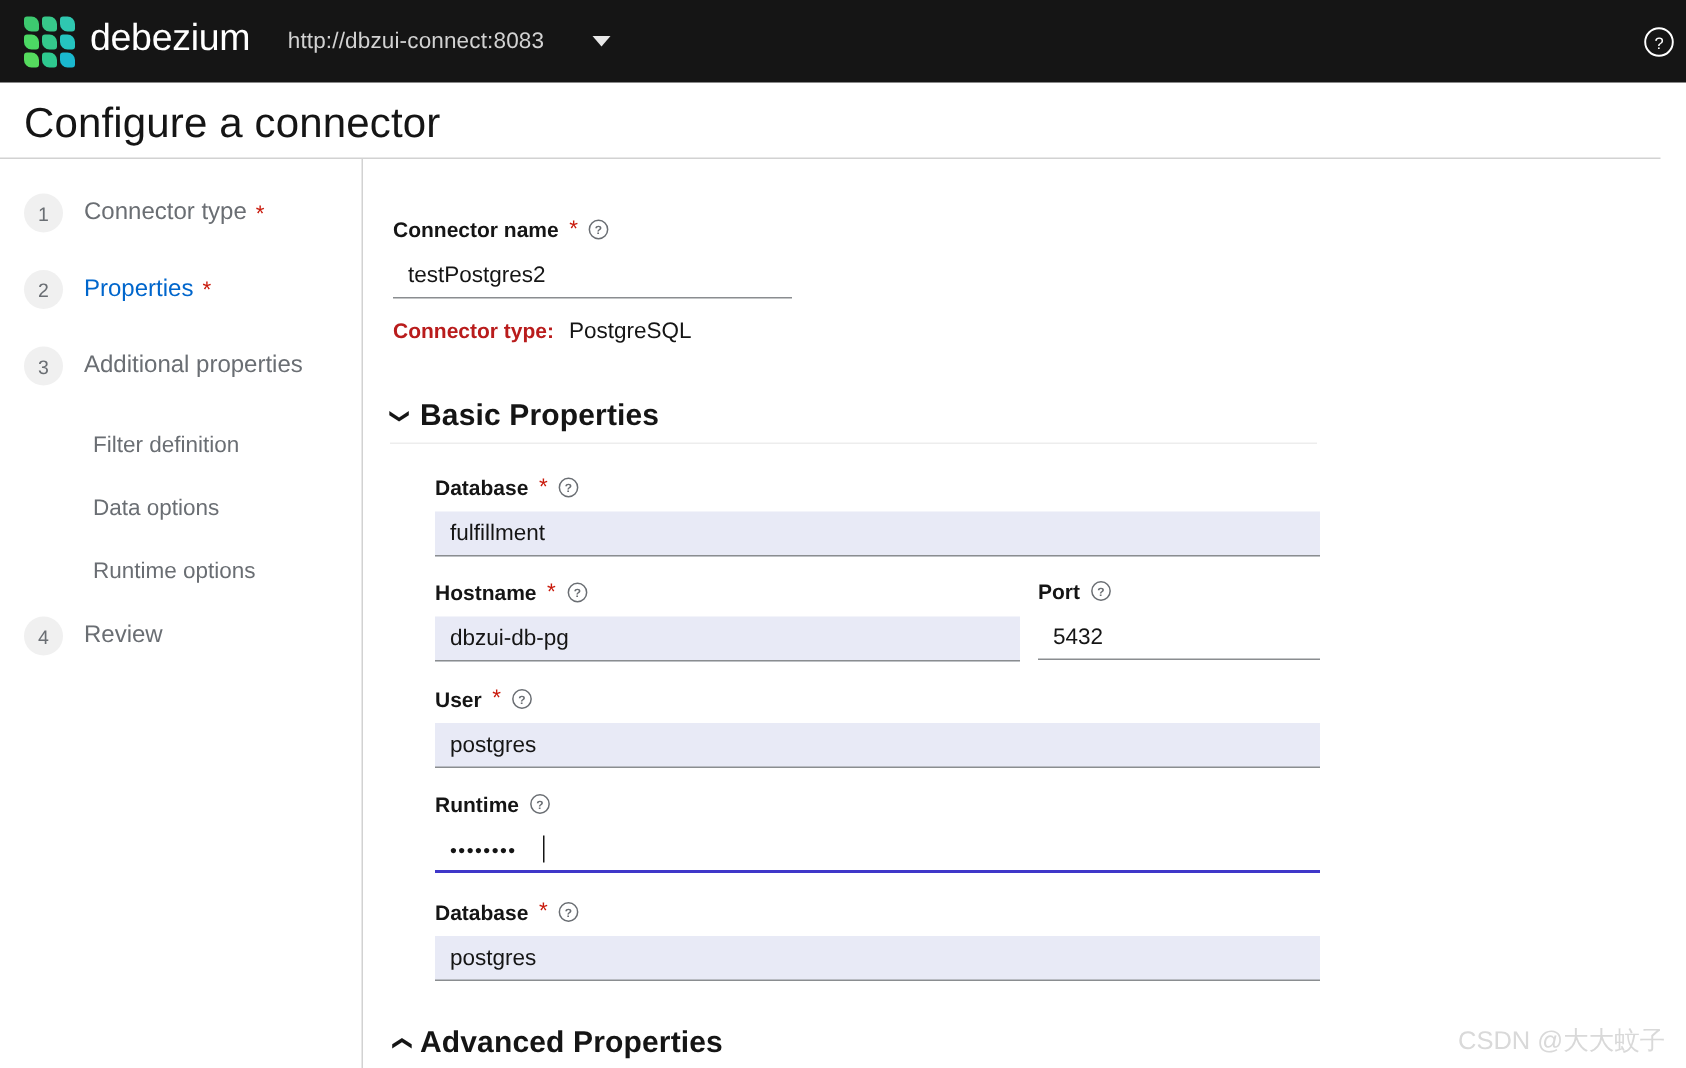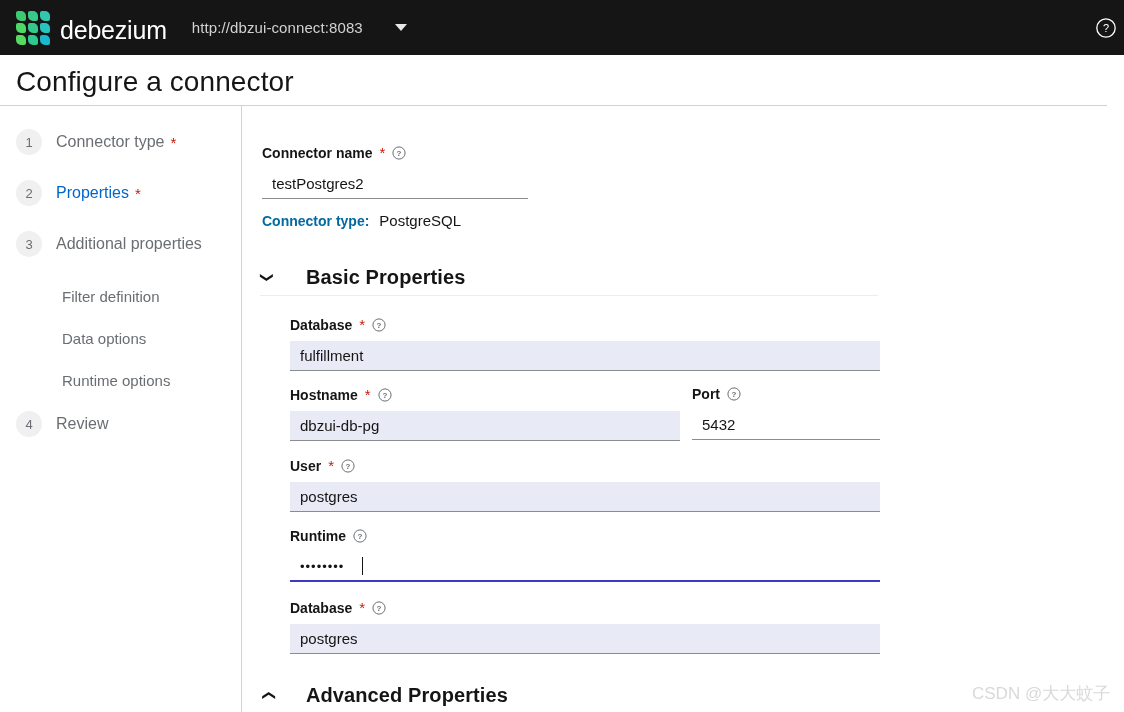--- a/index.html
+++ b/index.html
@@ -12,21 +12,21 @@
     -webkit-font-smoothing: antialiased;
   }
 
   
   #masthead {
     position: absolute; left: 0; top: 0;
     width: 1124px; height: 55px;
     background: #151515;
     display: flex; align-items: center;
   }
-  #brand { display: flex; align-items: flex-end; margin-left: 16px; }
+  #brand { display: flex; align-items: flex-start; margin-left: 16px; }
   #logo-mark {
     width: 34px; height: 34px;
     display: grid;
     grid-template-columns: repeat(3, 1fr);
     grid-template-rows: repeat(3, 1fr);
     gap: 2px;
   }
   .logo-cell { border-radius: 2px 5px 2px 5px; }
   #logo-word {
     color: #ffffff;
@@ -135,33 +135,33 @@
   .txt-input.autofill { background: #e8eaf6; }
   .txt-input.focused { border-bottom: 2px solid #3f37c9; }
 
   #connector-name-row { position: absolute; left: 20px; top: 38px; width: 266px; }
   #connector-name-row .txt-input { margin-top: 8px; }
 
   #connector-type-row {
     position: absolute; left: 20px; top: 106px;
     display: flex; align-items: baseline;
   }
-  #connector-type-label { font-size: 14px; font-weight: 700; color: #0369a1; }
+  #connector-type-label { font-size: 14px; font-weight: 700; color: #b91c1c; }
   #connector-type-value { font-size: 15px; color: #151515; margin-left: 10px; }
 
   .section-head {
     position: absolute; left: 18px;
     display: flex; align-items: center; cursor: pointer;
   }
   .sec-caret {
     width: 14px; color: #151515; font-size: 13px;
     display: flex; justify-content: center;
   }
   .sec-title {
-    margin-left: 32px;
+    margin-left: 6px;
     font-size: 20px; color: #151515; font-weight: 700;
     letter-spacing: 0.1px;
   }
   #basic-rule {
     position: absolute; left: 18px; top: 189px;
     width: 618px; height: 1px; background: #ededed;
   }
 
   .field { position: absolute; }
   .field .txt-input { margin-top: 8px; }

